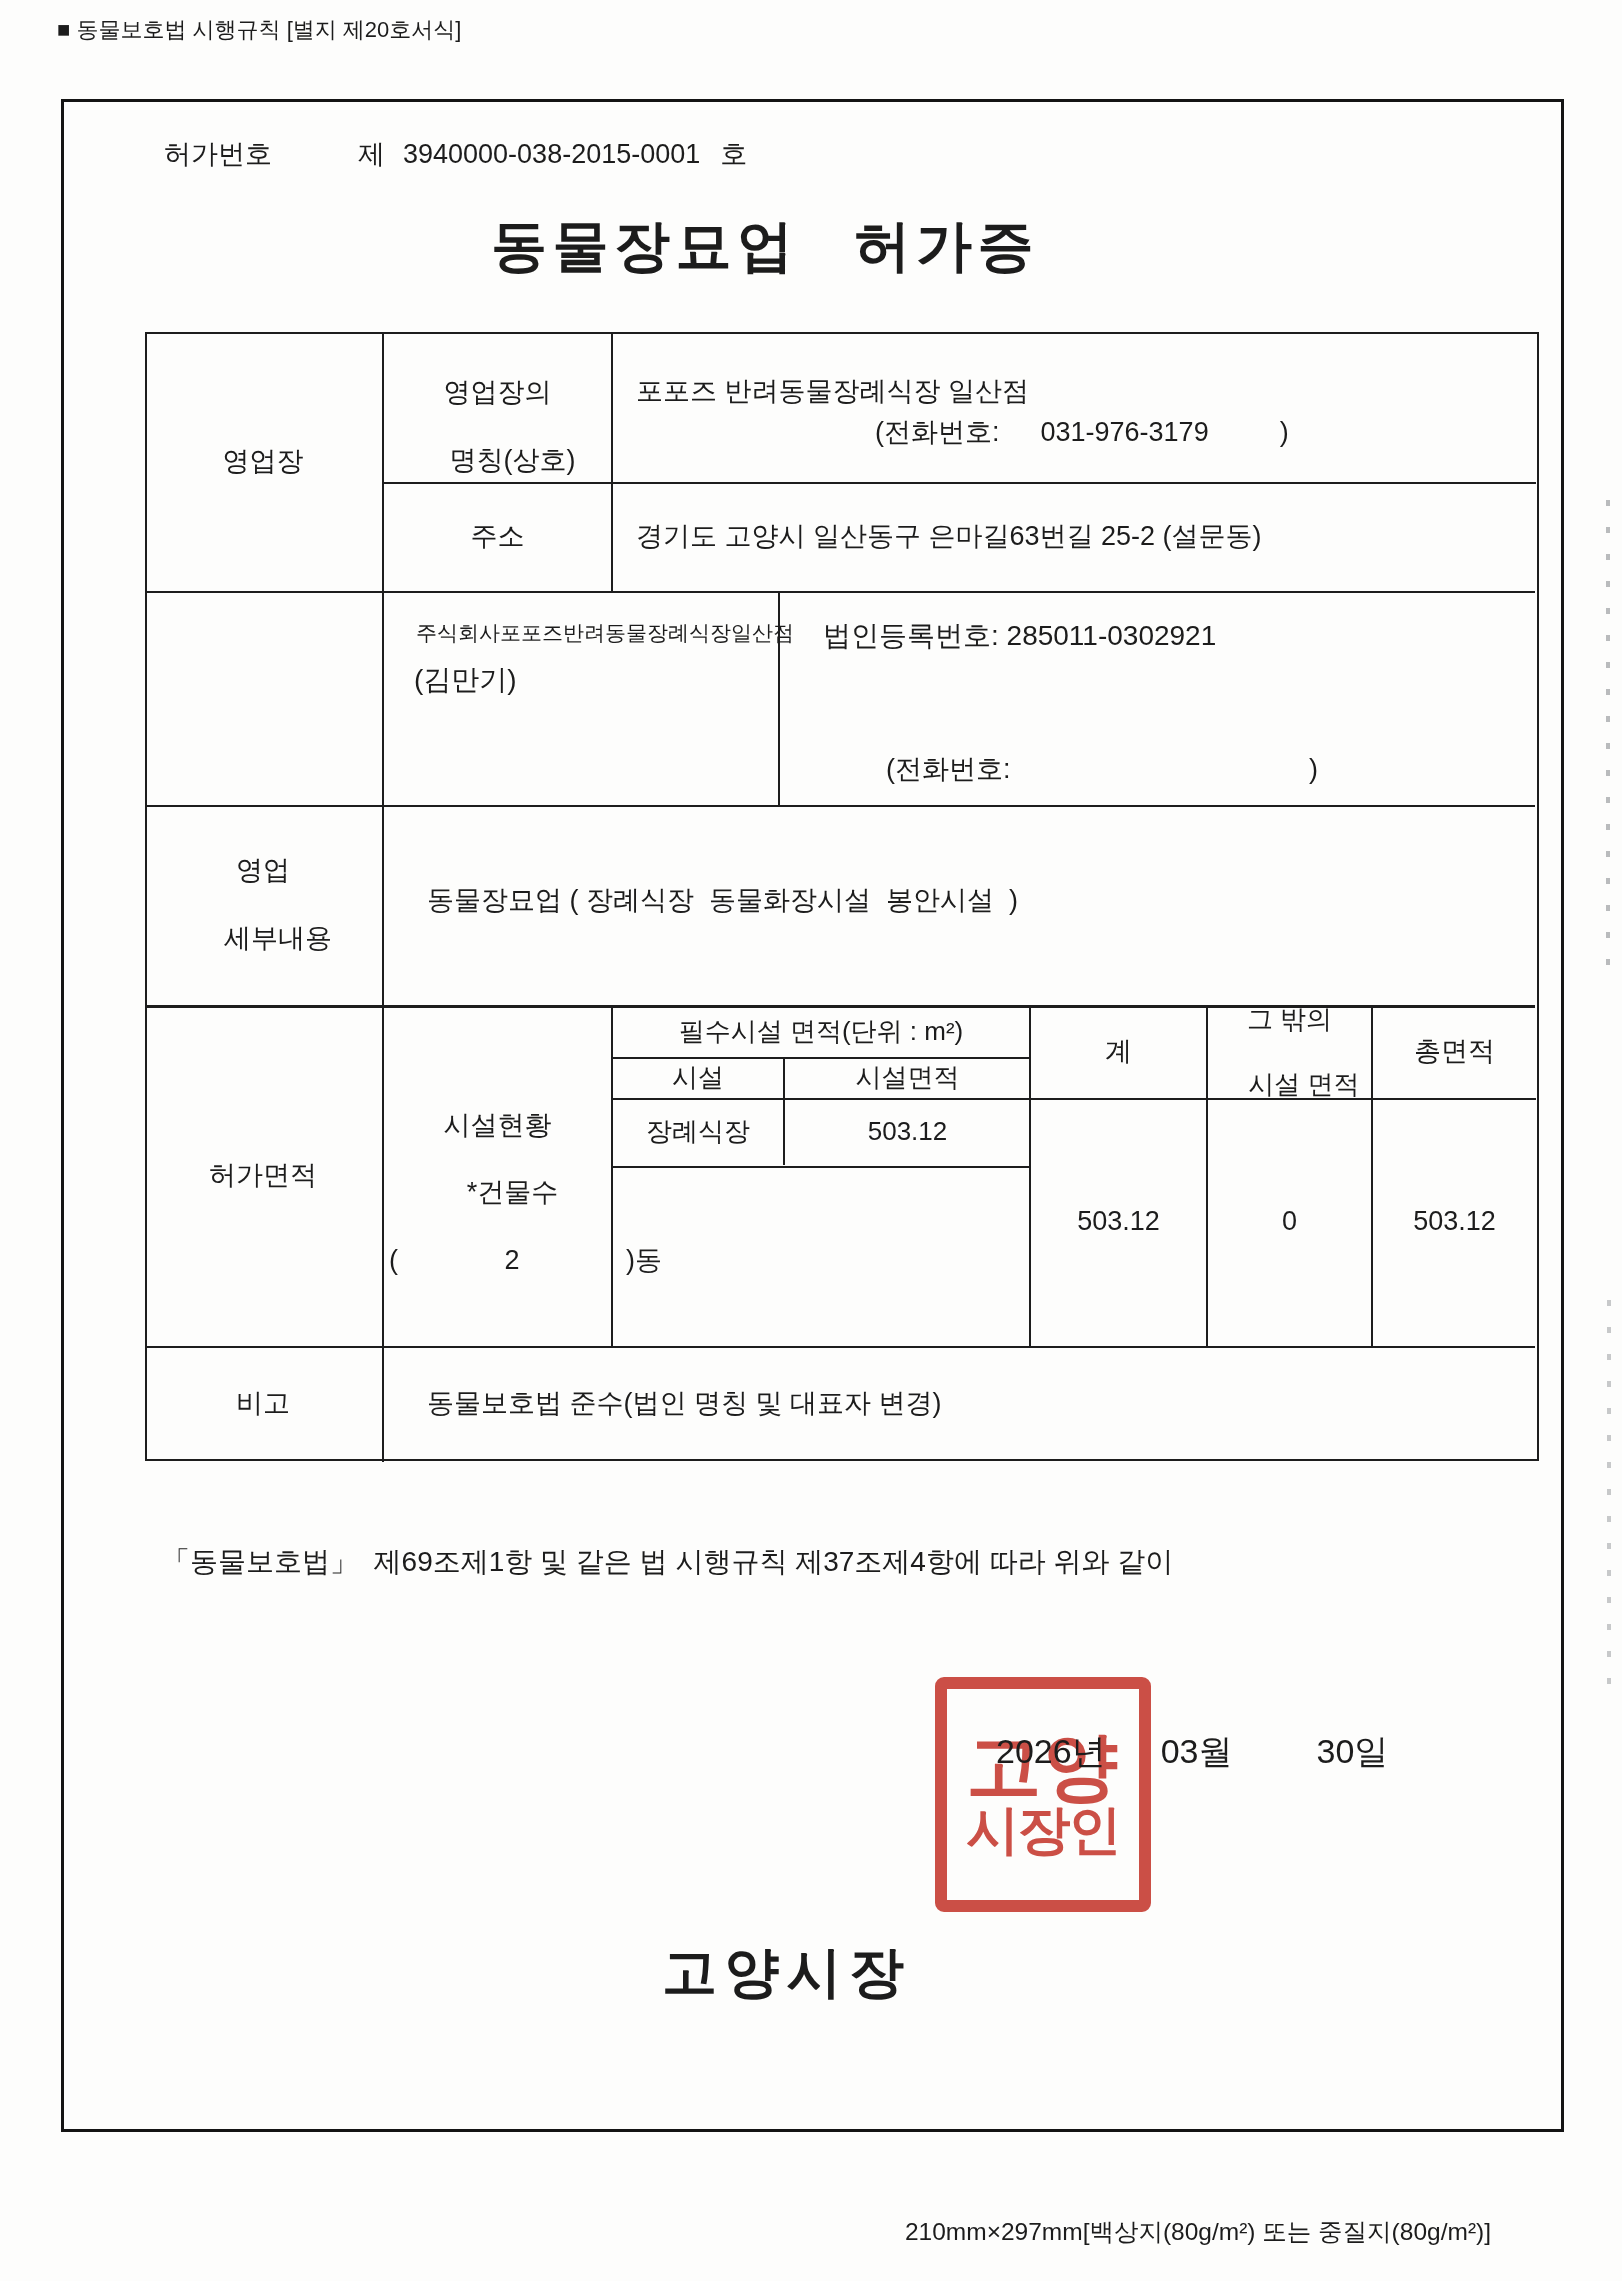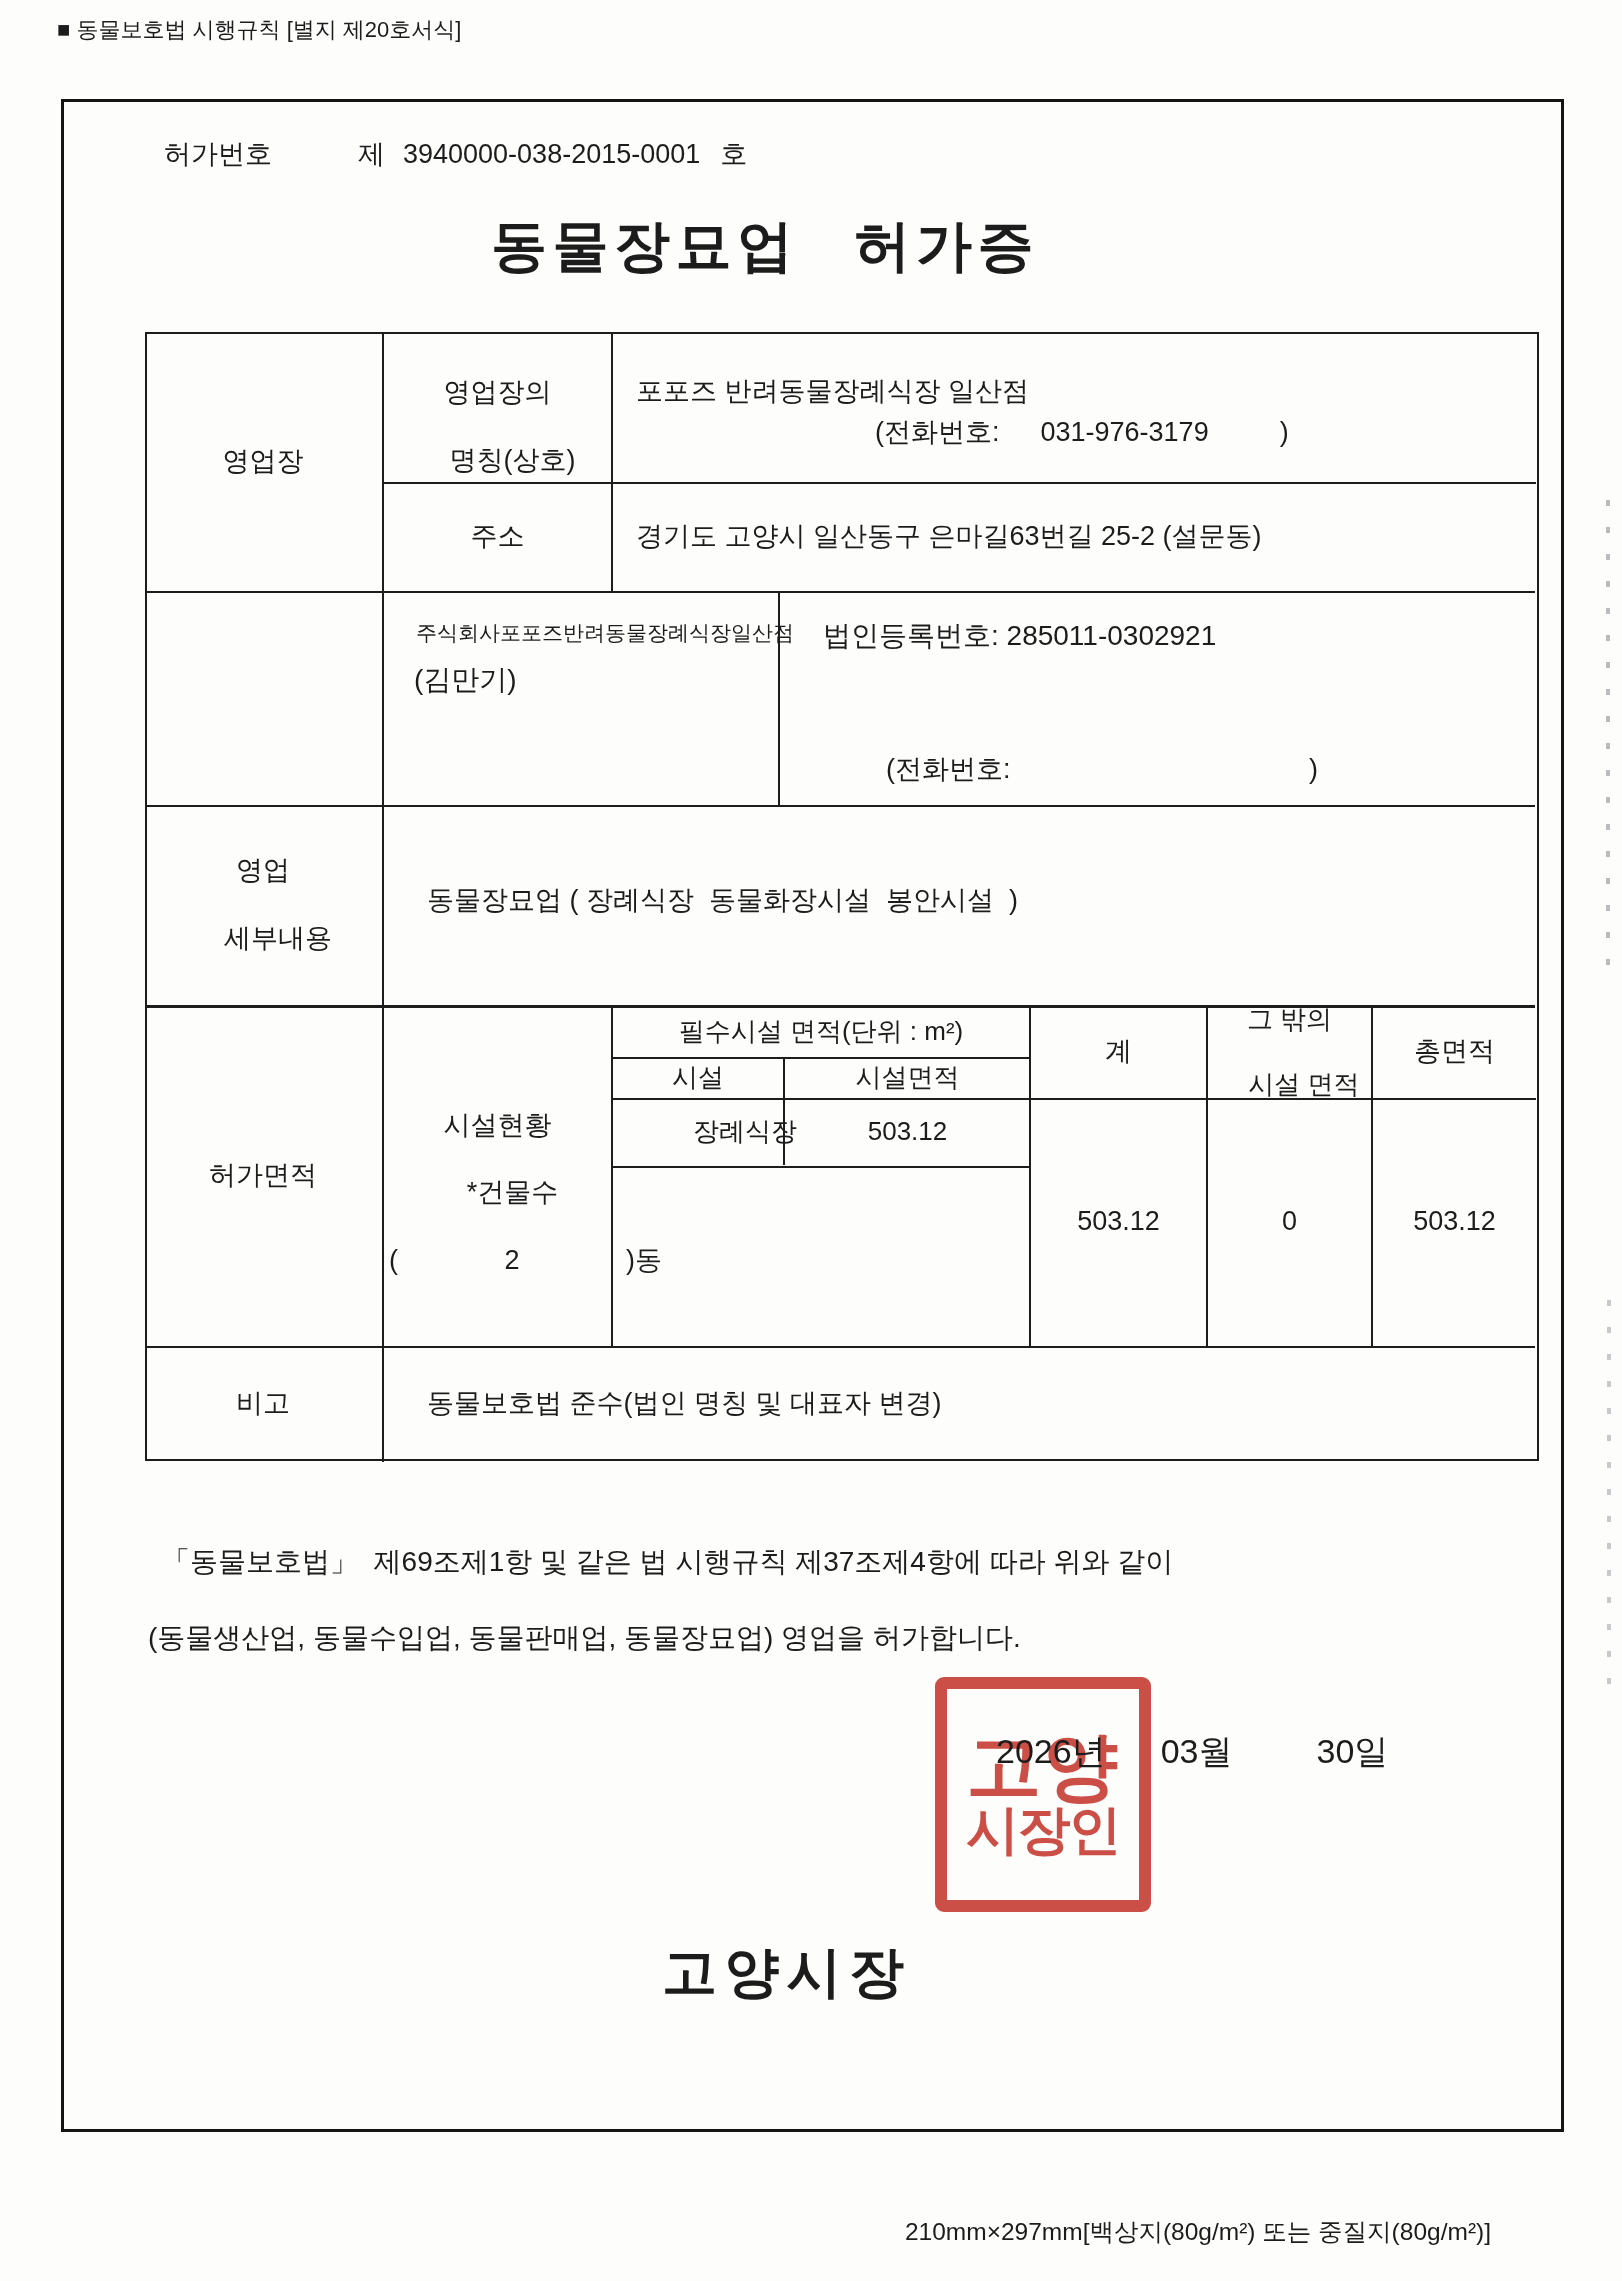--- a/index.html
+++ b/index.html
@@ -113,31 +113,30 @@
   <div class="t c" style="left:613px;top:1005px;width:416px;height:53px;font-size:26px;">필수시설 면적(단위 : m²)</div>
   <div class="t c" style="left:613px;top:1057px;width:170px;height:41px;font-size:26px;">시설</div>
   <div class="t c" style="left:785px;top:1057px;width:245px;height:41px;font-size:26px;">시설면적</div>
   <div class="t c" style="left:1031px;top:1005px;width:175px;height:94px;">계</div>
   <div class="t c" style="left:1208px;top:1005px;width:163px;height:94px;font-size:26px;">
     <span><span>그 밖의</span><br>
     <span>시설 면적</span></span>
   </div>
   <div class="t c" style="left:1373px;top:1005px;width:163px;height:94px;">총면적</div>
 
-  <div class="t c" style="left:613px;top:1098px;width:170px;height:67px;font-size:26px;padding-left:47px;">장례식장</div>
+  <div class="t c" style="left:613px;top:1098px;width:170px;height:67px;font-size:26px;">장례식장</div>
   <div class="t c" style="left:785px;top:1098px;width:245px;height:67px;font-size:26px;">503.12</div>
   <div class="t c" style="left:1031px;top:1098px;width:175px;height:247px;">503.12</div>
   <div class="t c" style="left:1208px;top:1098px;width:163px;height:247px;">0</div>
   <div class="t c" style="left:1373px;top:1098px;width:163px;height:247px;">503.12</div>
 
   <div class="t c" style="left:145px;top:1346px;width:236px;height:116px;">비고</div>
   <div class="t l" style="left:427px;top:1346px;width:1046px;height:116px;">동물보호법 준수(법인 명칭 및 대표자 변경)</div>
 
   <div class="t" style="left:162px;top:1544px;font-size:28px;">「동물보호법」  제69조제1항 및 같은 법 시행규칙 제37조제4항에 따라 위와 같이</div>
-  <div class="t" style="left:148px;top:1620px;font-size:28px;">(동물생산업, 동물수입업, 동물판매업, 동물장묘업) 영업을 허가합니다.</div>
 
   <div class="seal" id="seal" style="border-color: rgb(197, 56, 46); color: rgb(197, 56, 46);">
     <span class="s1">고양</span>
     <span class="s2">시장인</span>
   </div>
 
   <div class="date-row">
     <span>2026년</span>
     <span style="margin-left:55px;">03월</span>
     <span style="margin-left:84px;">30일</span>

